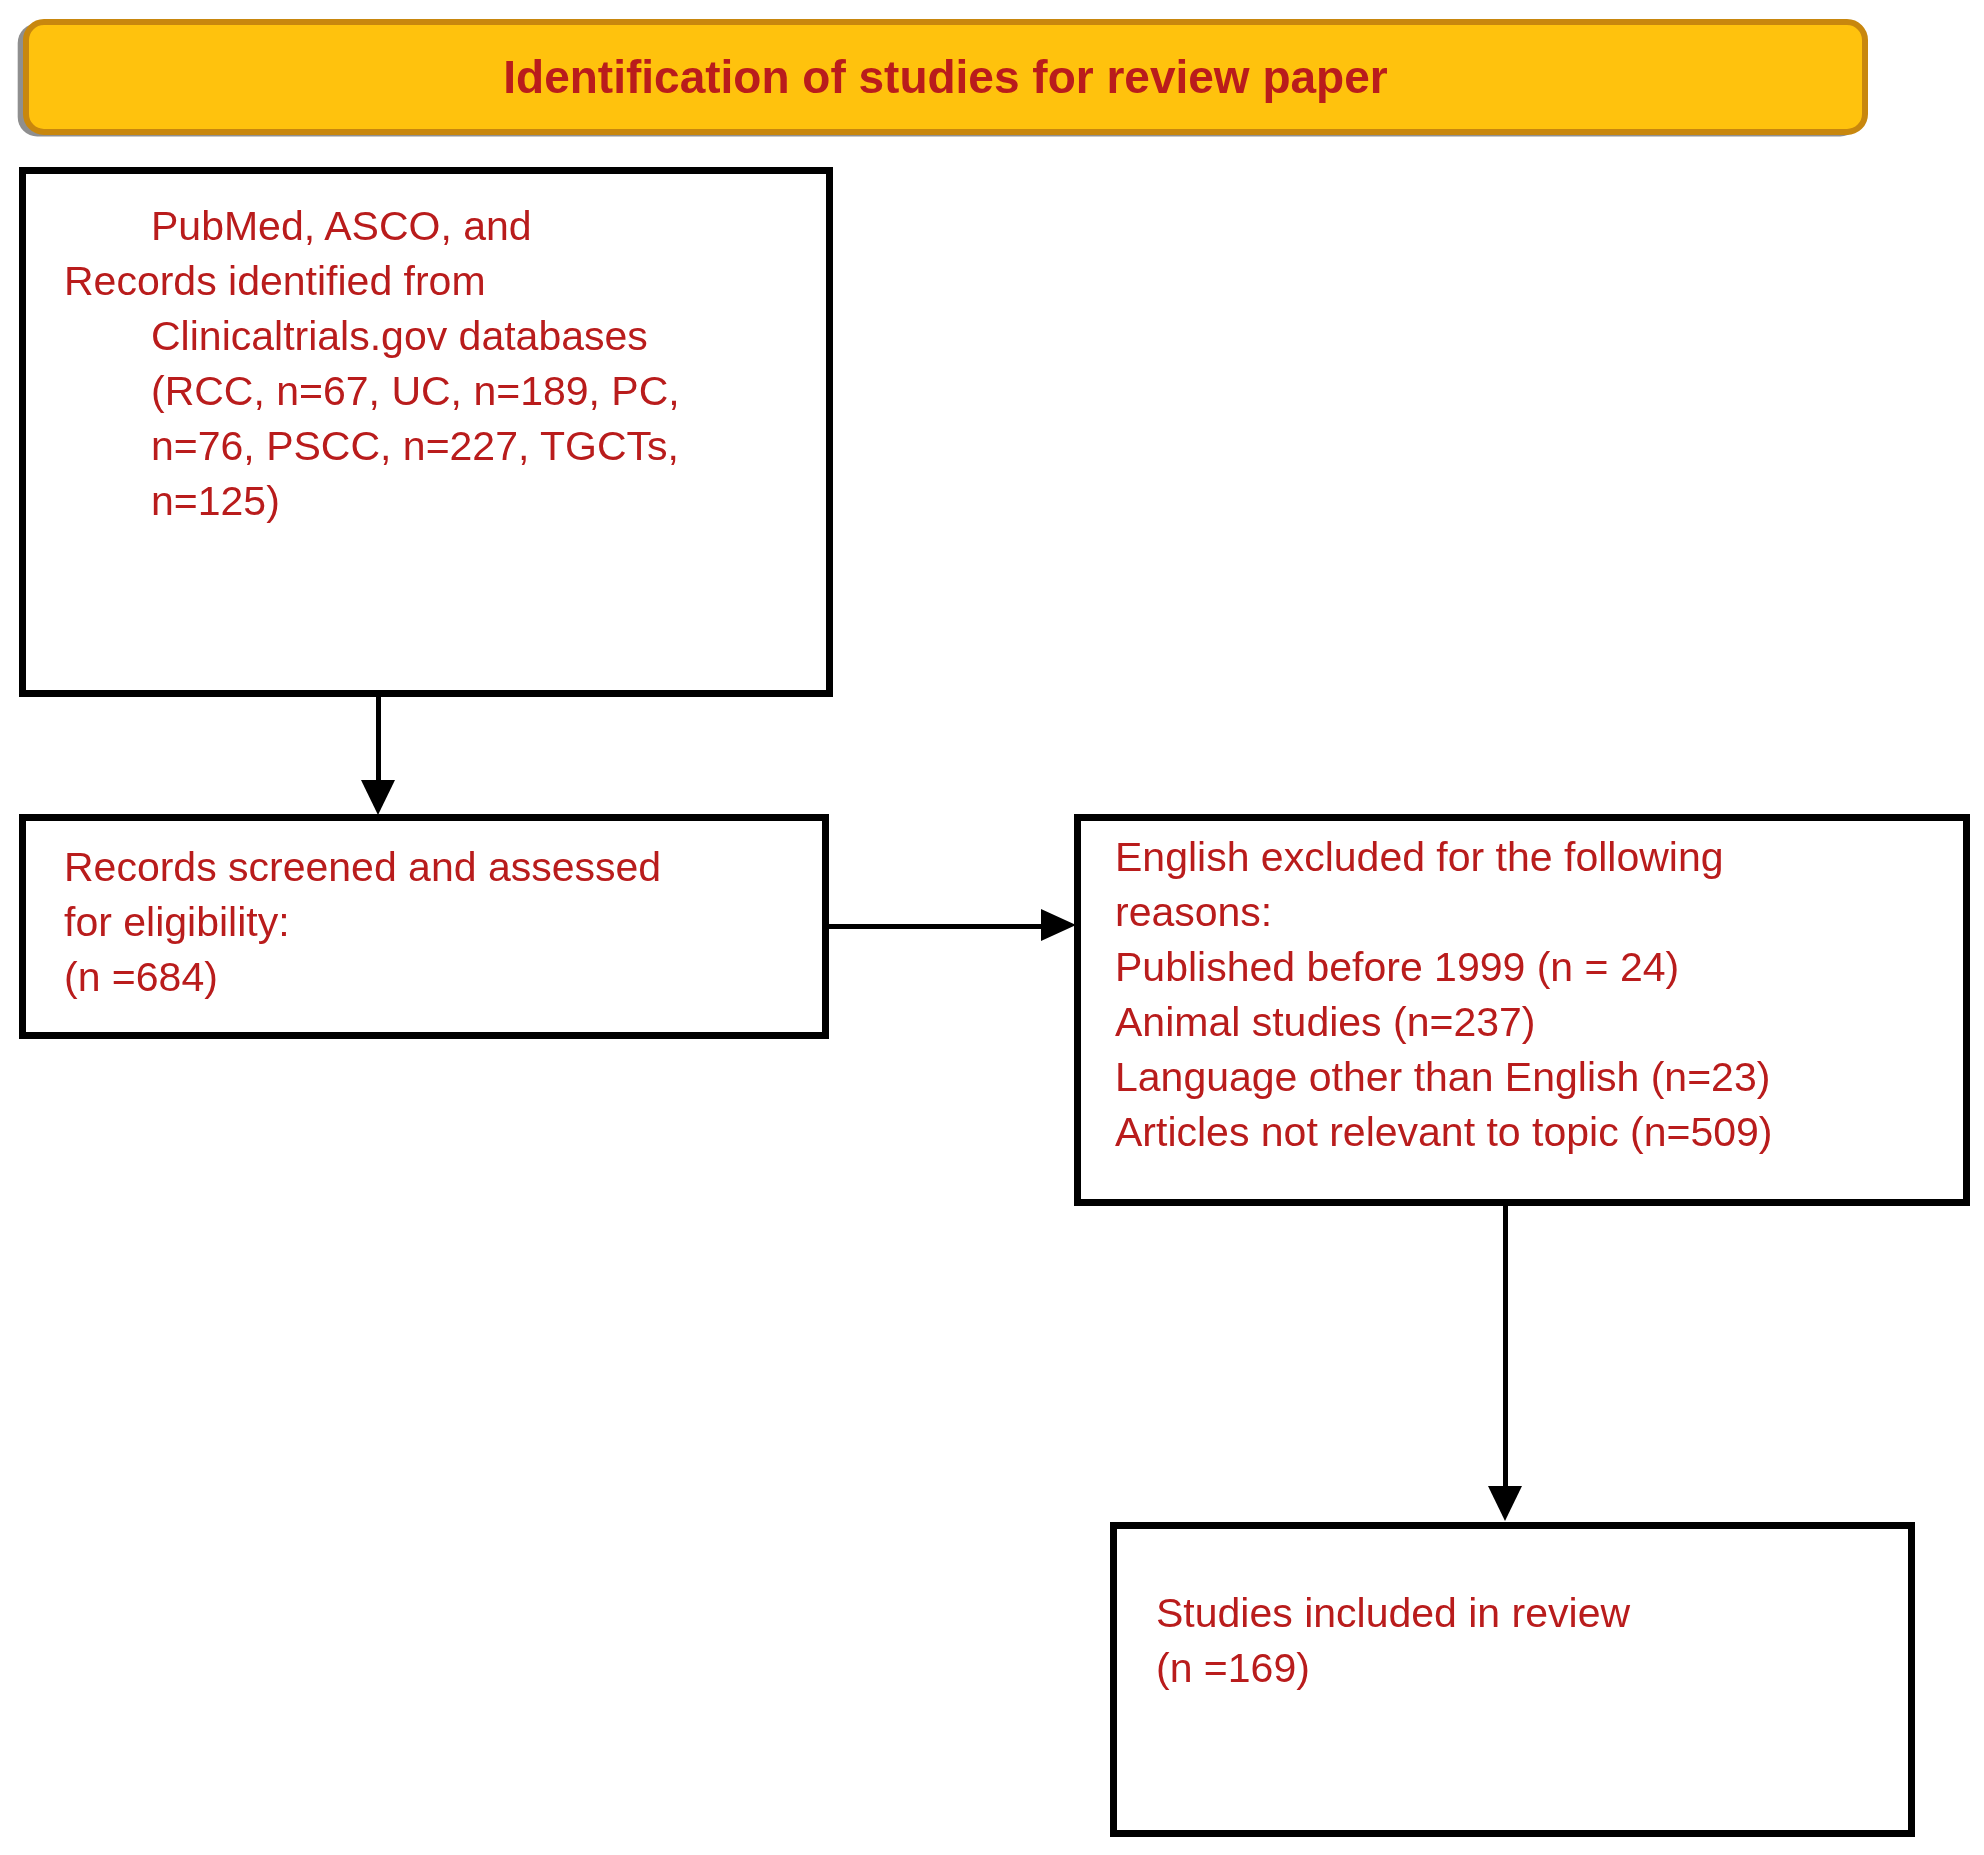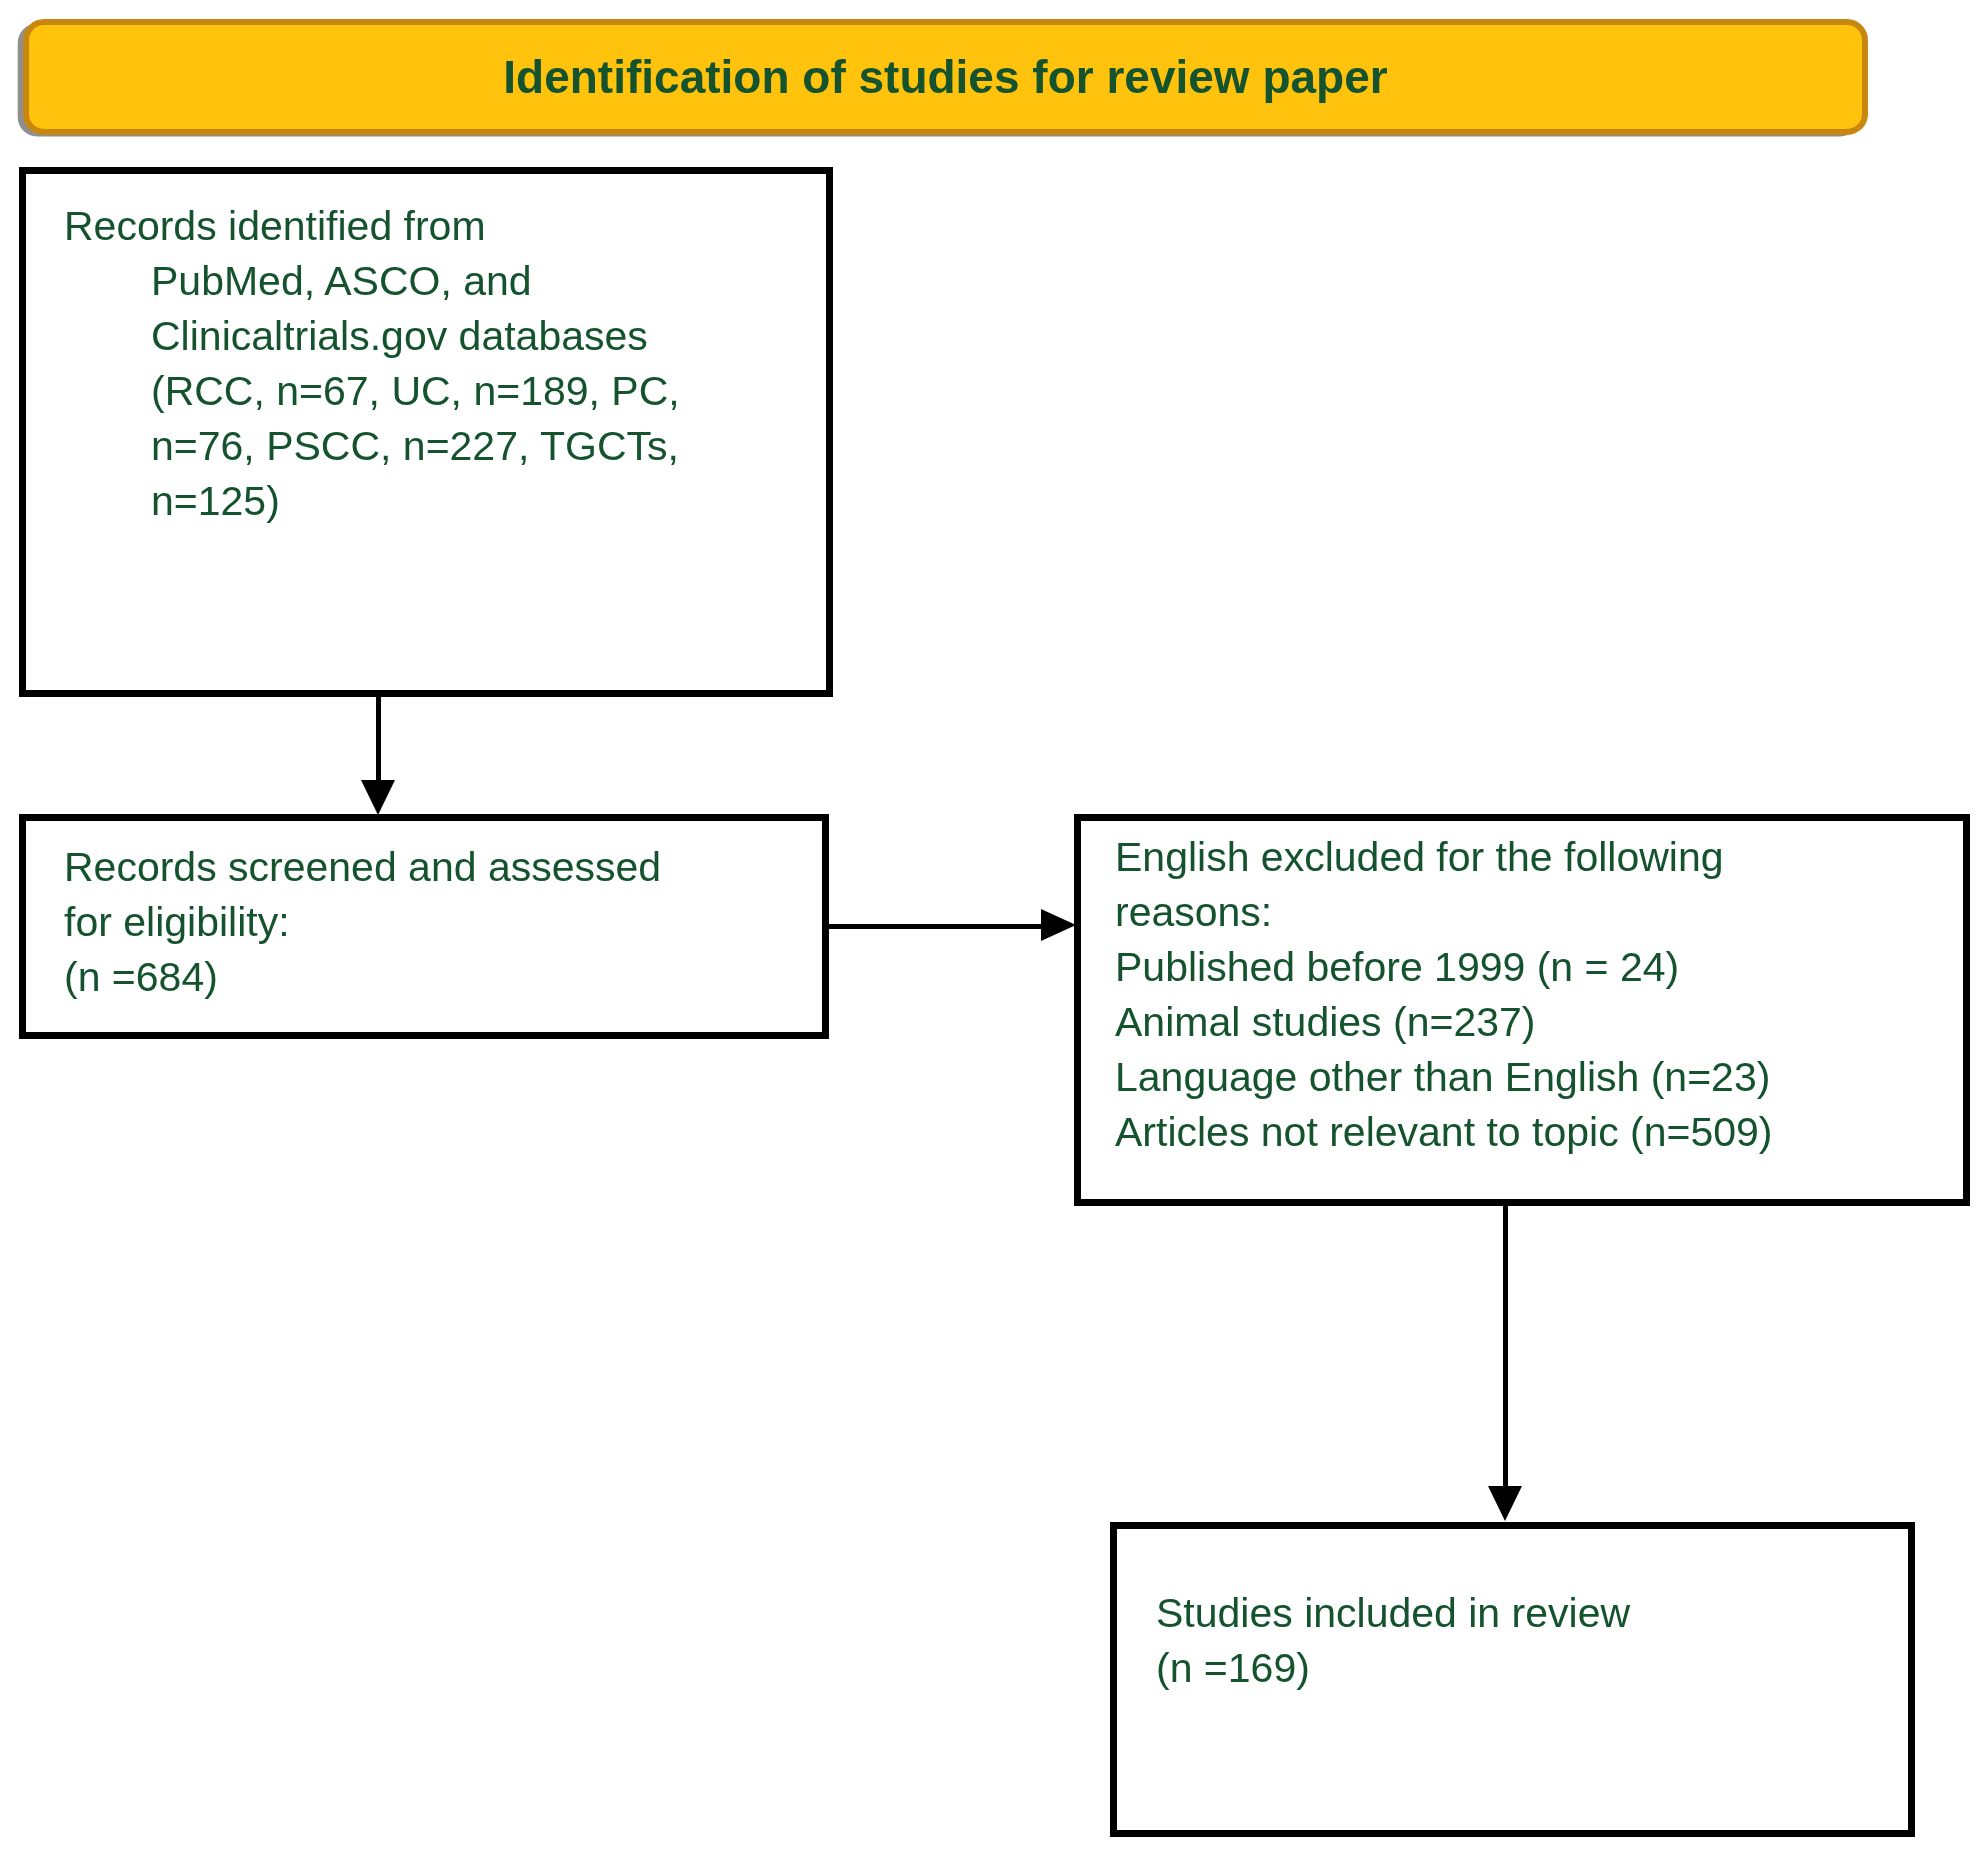--- a/index.html
+++ b/index.html
@@ -8,21 +8,21 @@
     background: #ffffff;
   }
   * { box-sizing: border-box; }
 
   .canvas {
     position: relative;
     width: 1985px;
     height: 1855px;
     background: #ffffff;
     font-family: "Liberation Sans", sans-serif;
-    color: #14532d;
+    color: #b91c1c;
   }
 
   
   .banner {
     position: absolute;
     left: 23px;
     top: 19px;
     width: 1845px;
     height: 116px;
     background: #FFC20D;
@@ -113,22 +113,22 @@
 </head>
 <body>
 
 <div class="canvas">
 
   <div class="banner">
     <span class="title">Identification of studies for review paper</span>
   </div>
 
   <div class="box box-identified">
+    <div class="line indent">PubMed, ASCO, and</div>
     <div class="line">Records identified from</div>
-    <div class="line indent">PubMed, ASCO, and</div>
     <div class="line indent">Clinicaltrials.gov databases</div>
     <div class="line indent">(RCC, n=67, UC, n=189, PC,</div>
     <div class="line indent">n=76, PSCC, n=227, TGCTs,</div>
     <div class="line indent">n=125)</div>
   </div>
 
   <div class="arrow-line" id="arrow1-line"></div>
   <div class="arrow-head head-down" id="arrow1-head"></div>
 
   <div class="box box-screened">

